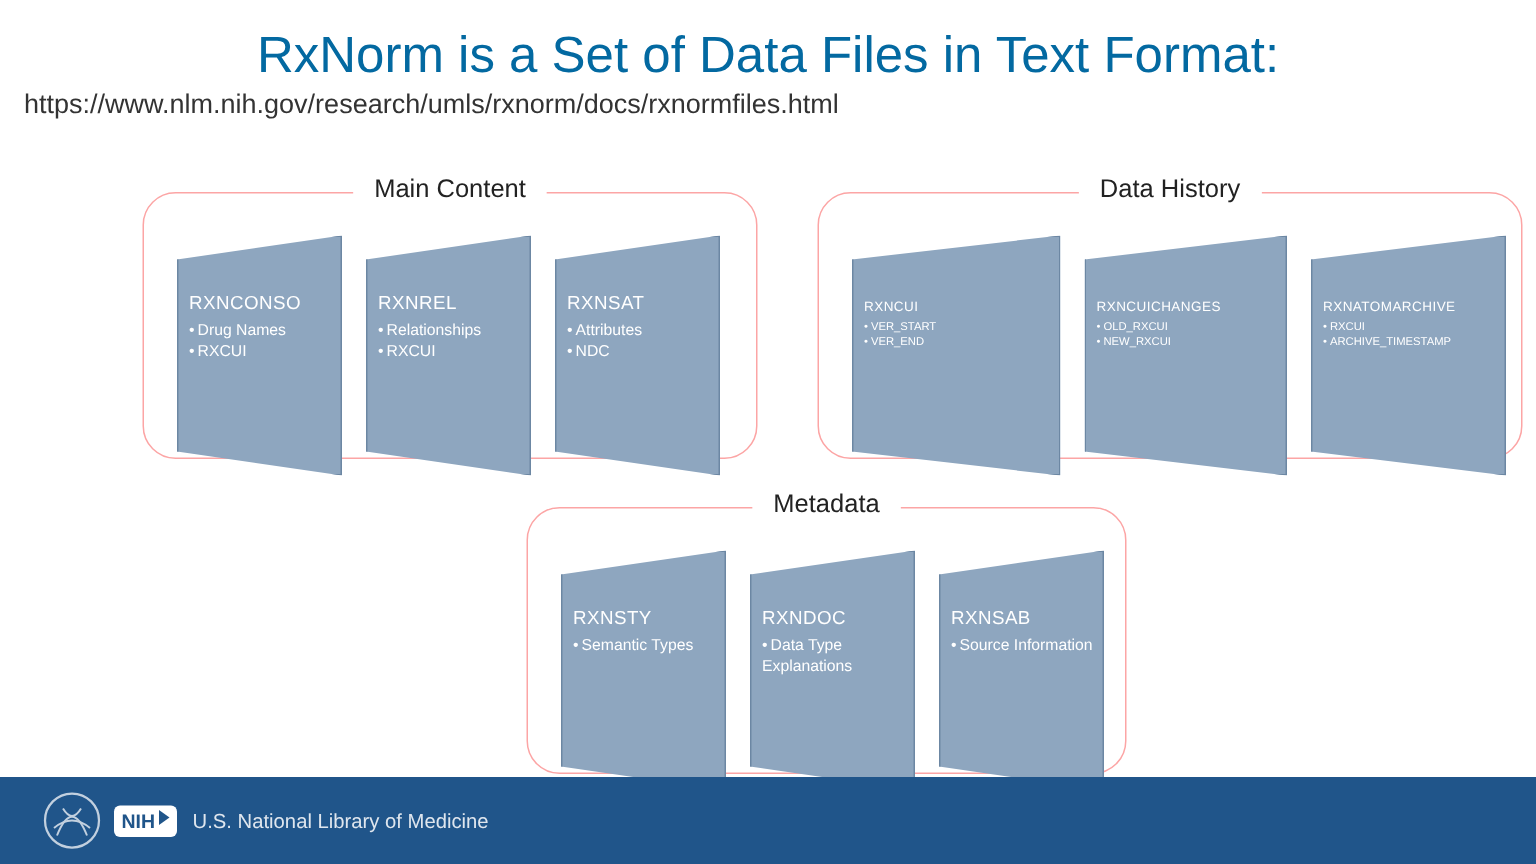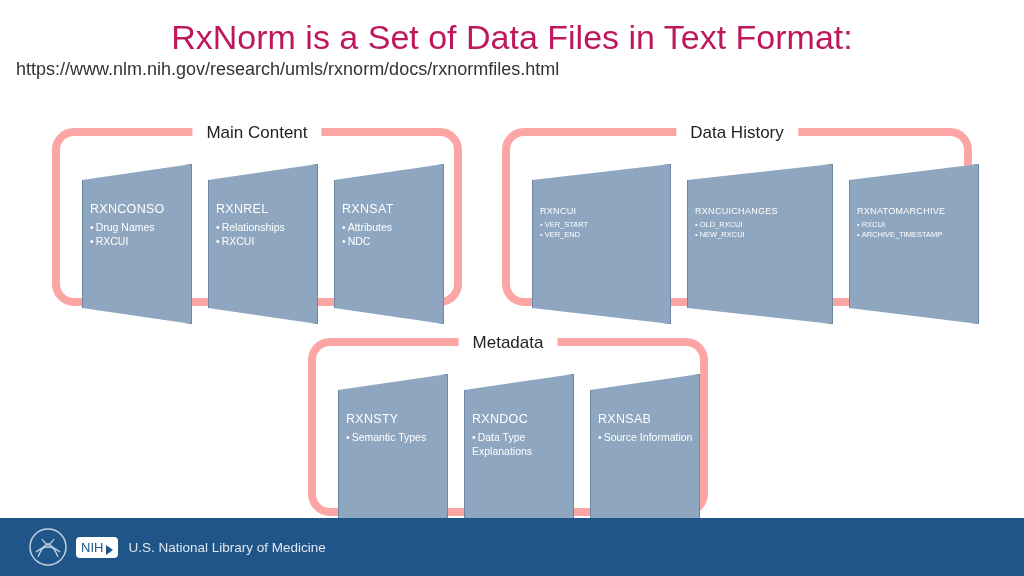--- a/index.html
+++ b/index.html
@@ -7,35 +7,36 @@
     width: 1024px;
     height: 576px;
     font-family: "Segoe UI", Arial, sans-serif;
     background: #ffffff;
     position: relative;
     overflow: hidden;
   }
   .title {
     text-align: center;
     font-size: 34px;
-    color: #be185d;
+    color: #0369a1;
     margin-top: 18px;
     font-weight: 400;
   }
   .subtitle {
     text-align: left;
     font-size: 18px;
     color: #333;
     margin-top: 2px;
     margin-left: 16px;
   }
   .group {
     position: absolute;
-    border: 8px solid #fca5a5;
+    border: 1px solid #fca5a5;
     border-radius: 22px;
+    margin-left: 43px;
   }
   .group-label {
     position: absolute;
     top: -13px;
     left: 50%;
     transform: translateX(-50%);
     background: #fff;
     padding: 0 14px;
     font-size: 17px;
     color: #222;
@@ -98,27 +99,27 @@
     font-size: 13.5px;
   }
   .hhs-logo {
     width: 40px; height: 40px;
     margin-right: 8px;
     opacity: 0.85;
   }
   .nih-badge {
     background: #fff;
     color: #20558a;
-    font-weight: 400;
+    font-weight: 700;
     font-size: 13px;
     border-radius: 4px;
     padding: 3px 5px 3px 5px;
     margin-right: 10px;
     display: inline-flex;
-    align-items: flex-end;
+    align-items: flex-start;
     gap: 1px;
   }
   .nih-tri {
     width: 0; height: 0;
     border-left: 7px solid #20558a;
     border-top: 5px solid transparent;
     border-bottom: 5px solid transparent;
     display: inline-block;
     margin-left: 2px;
   }
@@ -171,21 +172,21 @@
     <div class="card small" style="width:139px">
       <div class="card-shape"></div>
       <div class="card-content">
         <div class="card-title">RXNCUI</div>
         <div class="card-items">
           <div>VER_START</div>
           <div>VER_END</div>
         </div>
       </div>
     </div>
-    <div class="card small" style="width:146px">
+    <div class="card small" style="width:135px">
       <div class="card-shape"></div>
       <div class="card-content">
         <div class="card-title">RXNCUICHANGES</div>
         <div class="card-items">
           <div>OLD_RXCUI</div>
           <div>NEW_RXCUI</div>
         </div>
       </div>
     </div>
     <div class="card small" style="width:130px">

